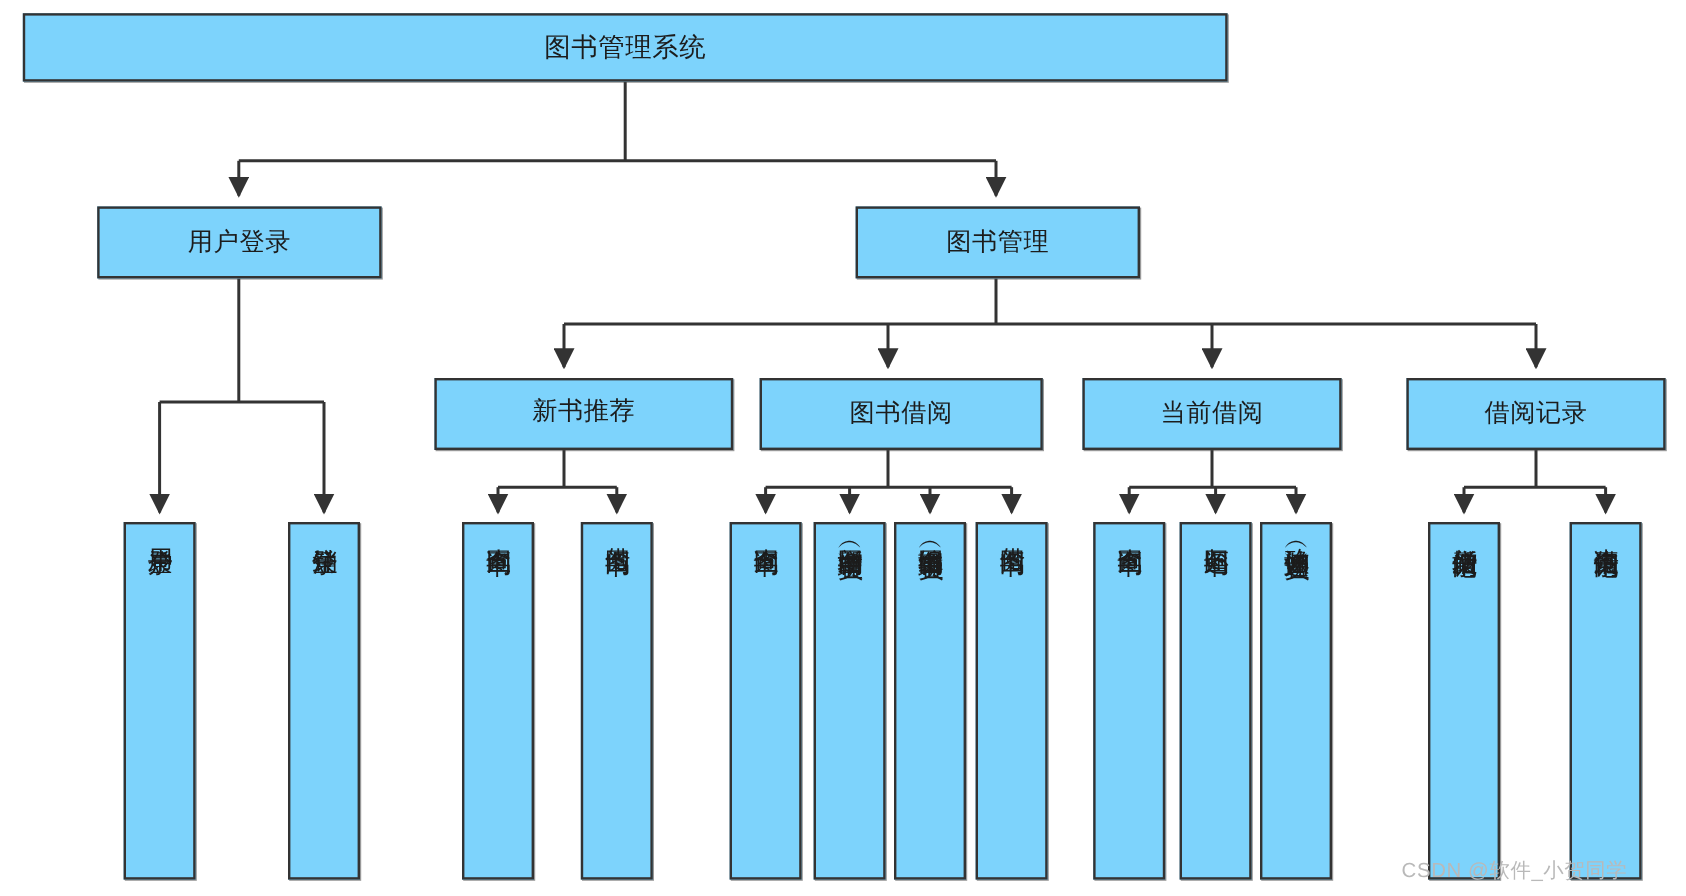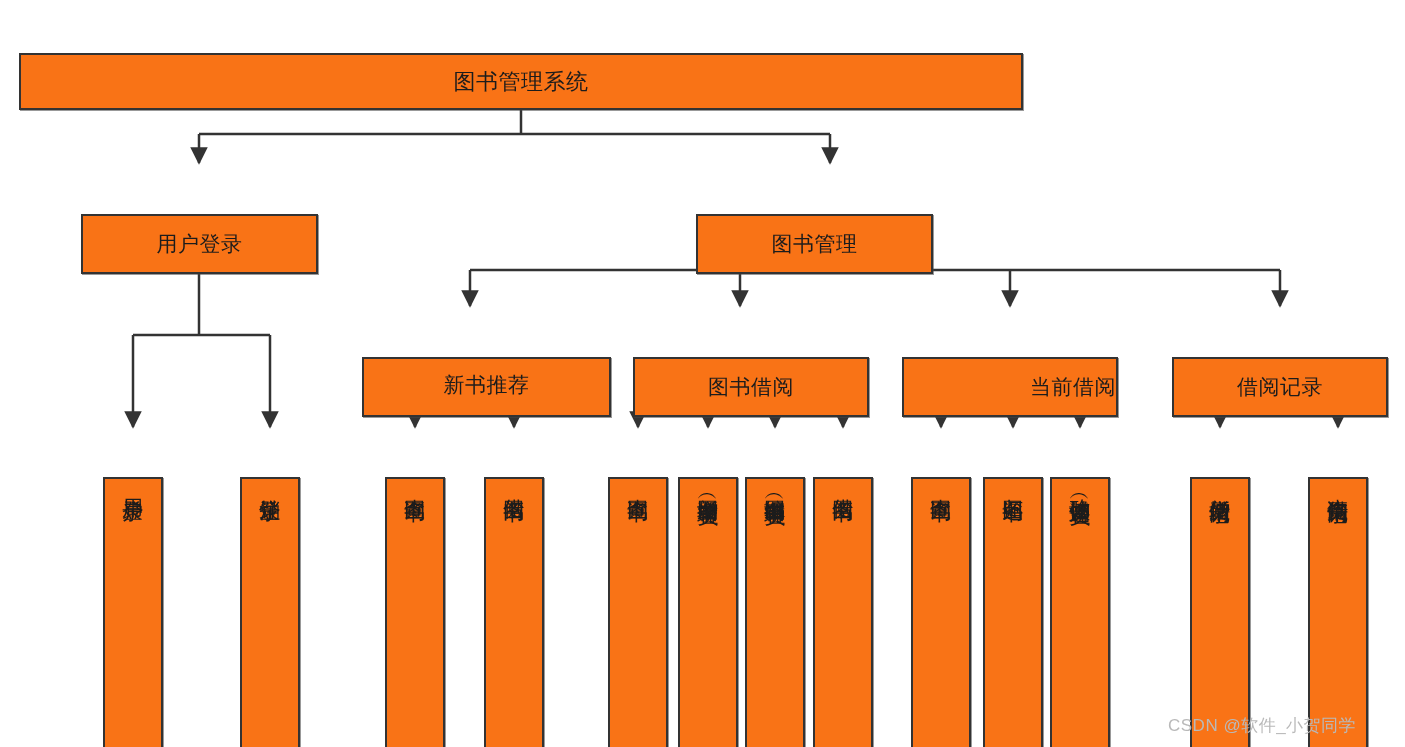--- a/index.html
+++ b/index.html
@@ -23,28 +23,27 @@
     position: absolute;
     left: 0;
     top: 0;
     width: 1405px;
     height: 747px;
     pointer-events: none;
   }
   .node {
     position: absolute;
     box-sizing: border-box;
-    background: #f97316;
+    background: #7dd3fc;
     border: 2px solid #333333;
     box-shadow: 1px 1px 0 0 rgba(70,70,70,0.55);
     display: flex;
     align-items: center;
     justify-content: center;
     z-index: 2;
-    margin-top: 42px;
   }
   .node .label {
     font-size: 21px;
     line-height: 1.05;
     color: #1c1c1c;
     letter-spacing: 0.5px;
     white-space: nowrap;
   }
   .node.root .label { font-size: 22px; }
   .node.vertical {
@@ -127,31 +126,31 @@
     </g>
   </svg>
 
   <div class="node root" style="left:19px; top:11px; width:1004px; height:57px;">
     <span class="label">图书管理系统</span>
   </div>
 
   <div class="node" style="left:81px; top:172px; width:237px; height:60px;">
     <span class="label">用户登录</span>
   </div>
-  <div class="node" style="left:696px; top:172px; width:237px; height:60px;">
+  <div class="node" style="left:713px; top:172px; width:237px; height:60px;">
     <span class="label">图书管理</span>
   </div>
 
   <div class="node" style="left:362px; top:315px; width:249px; height:60px;font-family:Liberation Mono, monospace;">
     <span class="label">新书推荐</span>
   </div>
   <div class="node" style="left:633px; top:315px; width:236px; height:60px;">
     <span class="label">图书借阅</span>
   </div>
-  <div class="node" style="left:902px; top:315px; width:216px; height:60px;justify-content:flex-end;">
+  <div class="node" style="left:902px; top:315px; width:216px; height:60px;">
     <span class="label">当前借阅</span>
   </div>
   <div class="node" style="left:1172px; top:315px; width:216px; height:60px;">
     <span class="label">借阅记录</span>
   </div>
 
   <div class="node vertical" style="left:103px; top:435px; width:60px; height:298px;">
     <span class="label">用户登录</span>
   </div>
   <div class="node vertical" style="left:240px; top:435px; width:60px; height:298px;">

